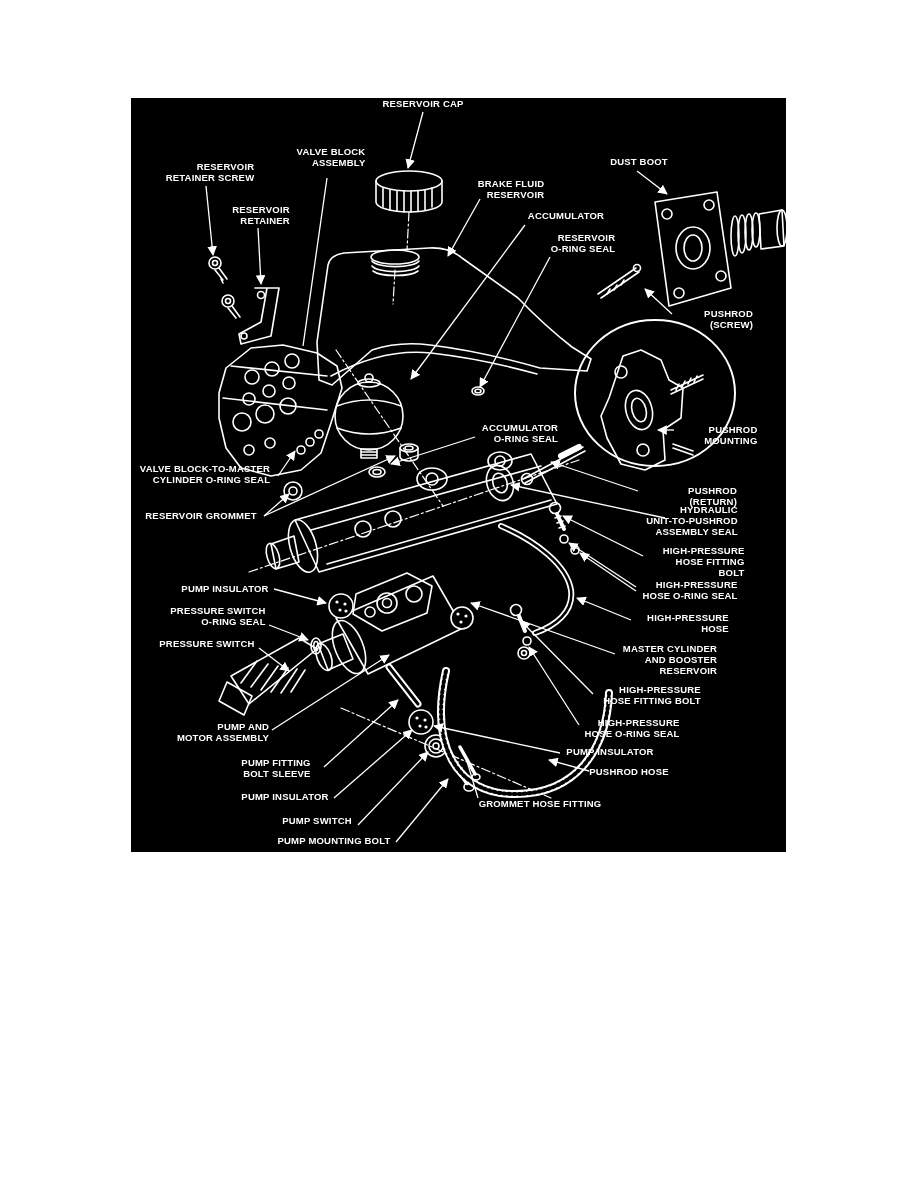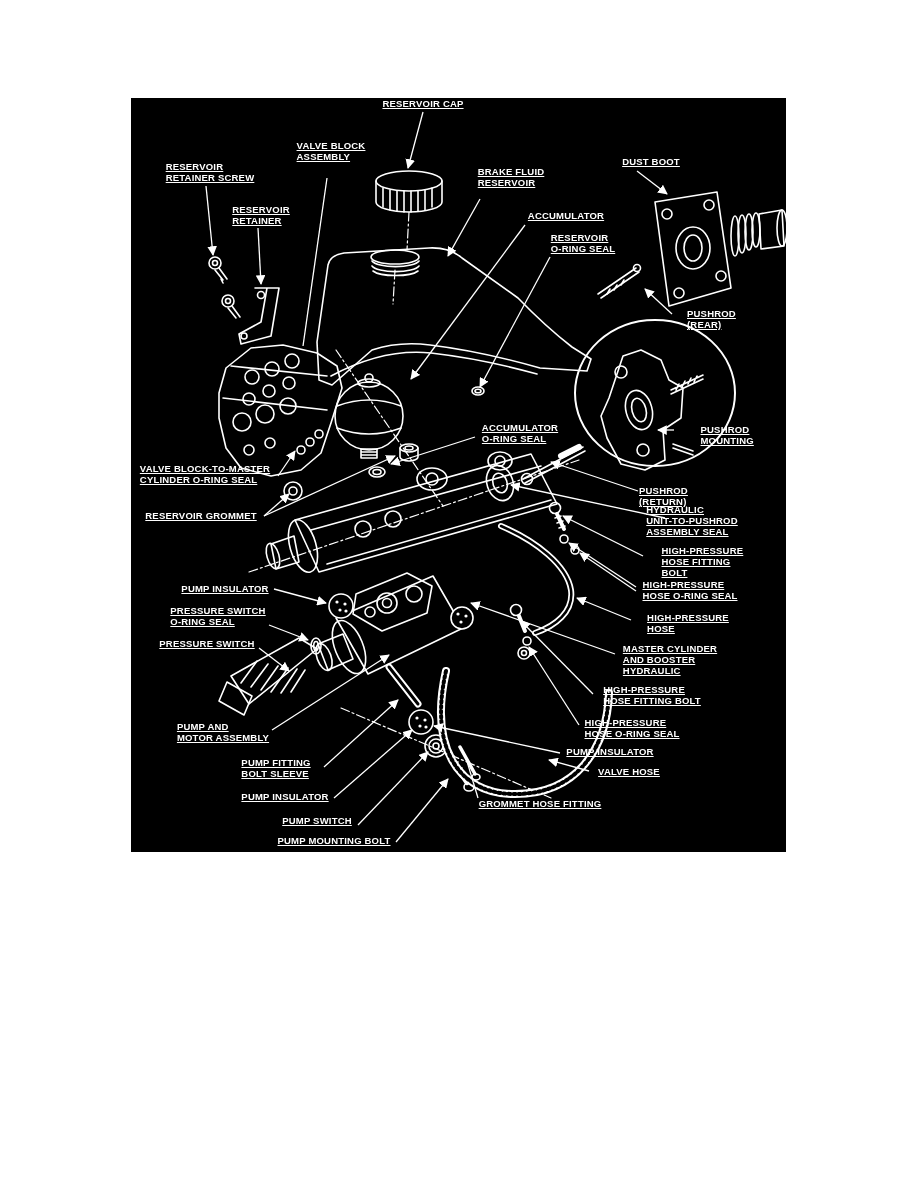--- a/index.html
+++ b/index.html
@@ -1,22 +1,22 @@
 <!DOCTYPE html>
 <html><head>
 <meta charset="utf-8">
 <style>
   html,body{margin:0;padding:0;background:#ffffff;}
   #page{position:relative;width:918px;height:1188px;background:#ffffff;overflow:hidden;
         font-family:"Liberation Sans",sans-serif;}
   #figure{position:absolute;left:131px;top:98px;width:655px;height:754px;background:#000000;}
   #figure svg{position:absolute;left:0;top:0;}
   .lbl{position:absolute;color:#ffffff;font-weight:bold;font-size:9.5px;line-height:11px;
-       text-align:left;white-space:pre-line;transform:translateX(-50%);letter-spacing:.2px;
-       z-index:2;text-decoration:underline;}
+       text-align:right;white-space:pre-line;transform:translateX(-50%);letter-spacing:.2px;
+       z-index:2;}
 </style>
 </head>
 <body>
 
 <div id="page">
   <div id="figure">
 
     <svg width="655" height="754" viewBox="0 0 655 754">
       <defs>
         <marker id="arr" viewBox="0 0 10 10" refX="9" refY="5" markerWidth="7.5" markerHeight="7.5" orient="auto">
@@ -287,53 +287,53 @@
         <line x1="193" y1="669" x2="267" y2="602" marker-end="url(#arr)"></line>
         <line x1="203" y1="700" x2="281" y2="632" marker-end="url(#arr)"></line>
         <line x1="227" y1="727" x2="297" y2="654" marker-end="url(#arr)"></line>
         <line x1="265" y1="744" x2="317" y2="681" marker-end="url(#arr)"></line>
       </g>
     </svg>
 
     <div class="lbl" style="left:292px;top:0px">RESERVOIR CAP</div>
     <div class="lbl" style="left:79px;top:63px">RESERVOIR
 RETAINER SCREW</div>
-    <div class="lbl" style="left:200px;top:42px">VALVE BLOCK
+    <div class="lbl" style="left:200px;top:48px">VALVE BLOCK
 ASSEMBLY</div>
     <div class="lbl" style="left:130px;top:106px">RESERVOIR
 RETAINER</div>
-    <div class="lbl" style="left:380px;top:68px">BRAKE FLUID
+    <div class="lbl" style="left:380px;top:80px">BRAKE FLUID
 RESERVOIR</div>
     <div class="lbl" style="left:435px;top:112px">ACCUMULATOR</div>
     <div class="lbl" style="left:452px;top:134px">RESERVOIR
 O-RING SEAL</div>
-    <div class="lbl" style="left:520px;top:58px">DUST BOOT</div>
-    <div class="lbl" style="left:589px;top:210px">PUSHROD  (REAR)</div>
+    <div class="lbl" style="left:508px;top:58px">DUST BOOT</div>
+    <div class="lbl" style="left:589px;top:210px">PUSHROD  (SCREW)</div>
     <div class="lbl" style="left:598px;top:326px">PUSHROD MOUNTING</div>
     <div class="lbl" style="left:389px;top:324px">ACCUMULATOR
 O-RING SEAL</div>
     <div class="lbl" style="left:557px;top:387px">PUSHROD (RETURN)</div>
     <div class="lbl" style="left:561px;top:406px">HYDRAULIC
 UNIT-TO-PUSHROD
 ASSEMBLY SEAL</div>
     <div class="lbl" style="left:572px;top:447px">HIGH-PRESSURE
 HOSE FITTING BOLT</div>
     <div class="lbl" style="left:559px;top:481px">HIGH-PRESSURE
 HOSE O-RING SEAL</div>
     <div class="lbl" style="left:557px;top:514px">HIGH-PRESSURE
 HOSE</div>
     <div class="lbl" style="left:539px;top:545px">MASTER CYLINDER
 AND BOOSTER
-HYDRAULIC</div>
+RESERVOIR</div>
     <div class="lbl" style="left:521px;top:586px">HIGH-PRESSURE
 HOSE FITTING BOLT</div>
     <div class="lbl" style="left:501px;top:619px">HIGH-PRESSURE
 HOSE O-RING SEAL</div>
     <div class="lbl" style="left:479px;top:648px">PUMP INSULATOR</div>
-    <div class="lbl" style="left:498px;top:668px">VALVE HOSE</div>
+    <div class="lbl" style="left:498px;top:668px">PUSHROD HOSE</div>
     <div class="lbl" style="left:409px;top:700px">GROMMET HOSE FITTING</div>
     <div class="lbl" style="left:74px;top:365px">VALVE BLOCK-TO-MASTER
 CYLINDER O-RING SEAL</div>
     <div class="lbl" style="left:70px;top:412px">RESERVOIR GROMMET</div>
     <div class="lbl" style="left:94px;top:485px">PUMP INSULATOR</div>
     <div class="lbl" style="left:87px;top:507px">PRESSURE SWITCH
 O-RING SEAL</div>
     <div class="lbl" style="left:76px;top:540px">PRESSURE SWITCH</div>
     <div class="lbl" style="left:92px;top:623px">PUMP AND
 MOTOR ASSEMBLY</div>

